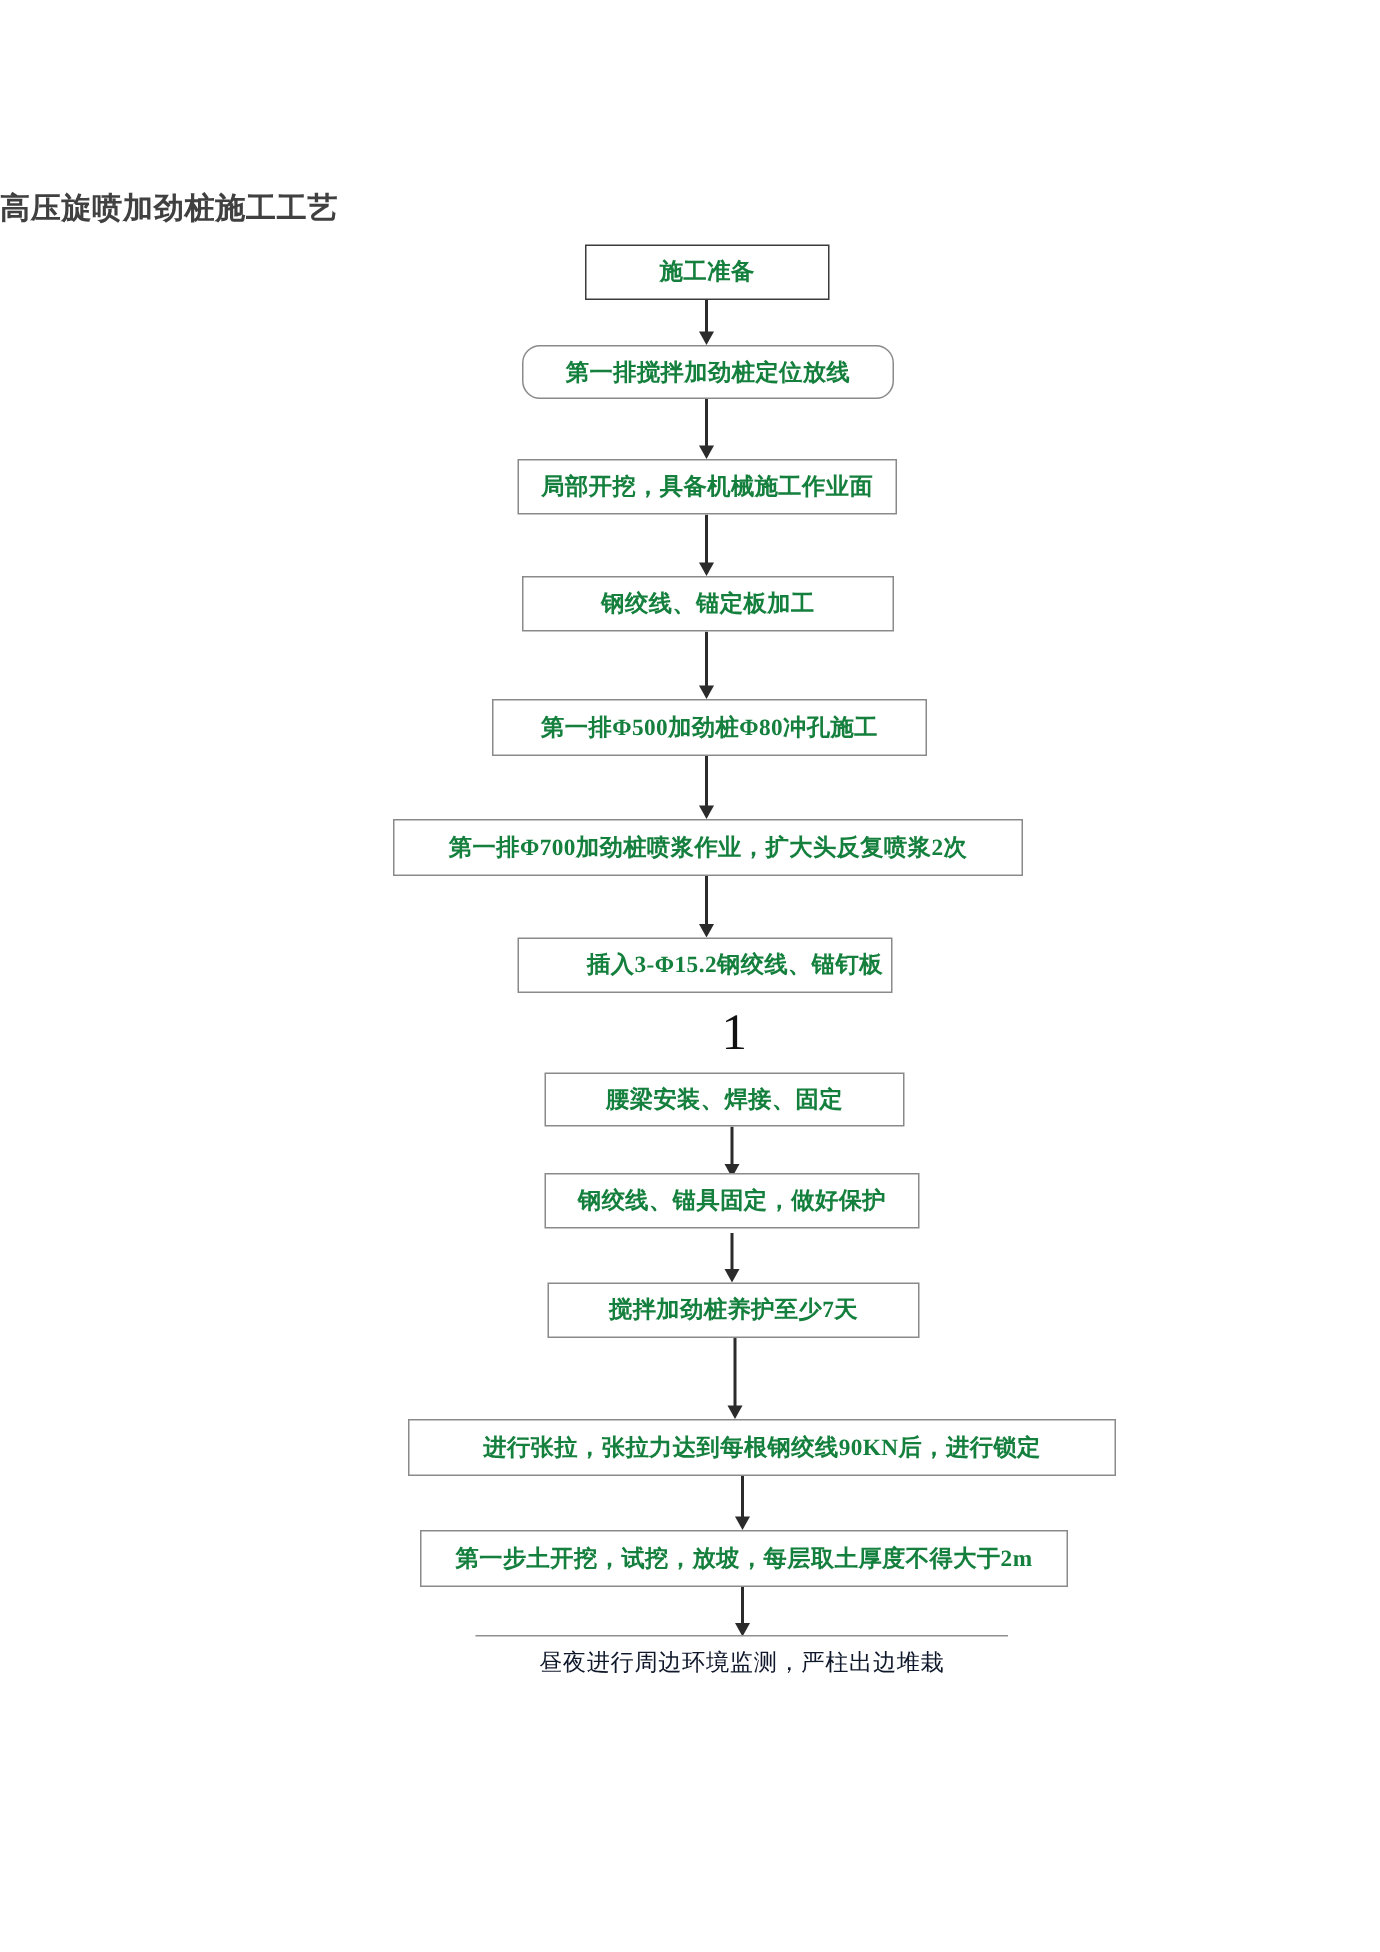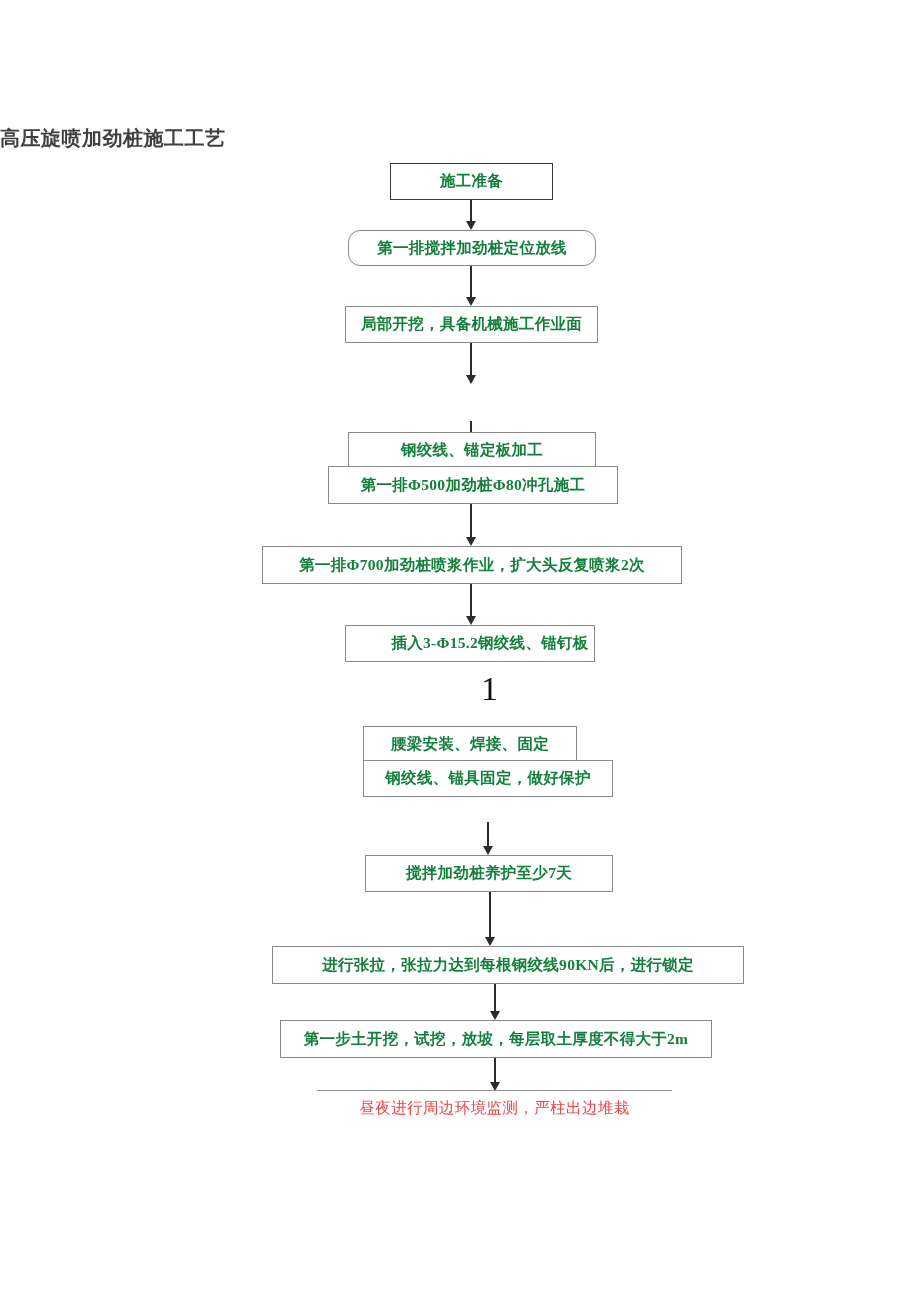--- a/index.html
+++ b/index.html
@@ -65,21 +65,21 @@
     border-top: 1.4px solid #8f8f8f;
     background: transparent;
   }
 
   .node-tail-label {
     position: absolute;
     text-align: center;
     font-family: "Liberation Serif", "DejaVu Serif", serif;
     font-size: 15.5px;
     font-weight: 400;
-    color: #ef4444;
+    color: #0f172a;
     letter-spacing: 0.4px;
     white-space: nowrap;
   }
 
   .connector {
     position: absolute;
     width: 0;
     pointer-events: none;
   }
   .connector .conn-line {
@@ -154,25 +154,25 @@
       <div class="conn-line" style="height: 28px;"></div>
       <div class="conn-head"></div>
     </div>
     <div class="connector" style="left: 495px; top: 1058px; height: 33px;">
       <div class="conn-line" style="height: 25px;"></div>
       <div class="conn-head"></div>
     </div>
     <div class="node strong-border" style="left: 390px; top: 163px; width: 163px; height: 37px;">施工准备</div>
     <div class="node" style="left: 348px; top: 230px; width: 248px; height: 36px; border-radius: 12px;">第一排搅拌加劲桩定位放线</div>
     <div class="node" style="left: 345px; top: 306px; width: 253px; height: 37px;">局部开挖，具备机械施工作业面</div>
-    <div class="node" style="left: 348px; top: 384px; width: 248px; height: 37px; margin-top: 48px;">钢绞线、锚定板加工</div>
+    <div class="node" style="left: 348px; top: 384px; width: 248px; height: 37px;">钢绞线、锚定板加工</div>
     <div class="node" style="left: 328px; top: 466px; width: 290px; height: 38px;">第一排Φ500加劲桩Φ80冲孔施工</div>
     <div class="node" style="left: 262px; top: 546px; width: 420px; height: 38px;">第一排Φ700加劲桩喷浆作业，扩大头反复喷浆2次</div>
     <div class="node" style="left: 345px; top: 625px; width: 250px; height: 37px; padding-left: 40px;">插入3-Φ15.2钢绞线、锚钉板</div>
-    <div class="node" style="left: 363px; top: 715px; width: 214px; height: 36px; margin-top: 11px;">腰梁安装、焊接、固定</div>
-    <div class="node" style="left: 363px; top: 760px; width: 250px; height: 37px;">钢绞线、锚具固定，做好保护</div>
+    <div class="node" style="left: 363px; top: 715px; width: 240px; height: 36px;">腰梁安装、焊接、固定</div>
+    <div class="node" style="left: 363px; top: 782px; width: 250px; height: 37px;">钢绞线、锚具固定，做好保护</div>
     <div class="node" style="left: 365px; top: 855px; width: 248px; height: 37px;">搅拌加劲桩养护至少7天</div>
     <div class="node" style="left: 272px; top: 946px; width: 472px; height: 38px;">进行张拉，张拉力达到每根钢绞线90KN后，进行锁定</div>
     <div class="node" style="left: 280px; top: 1020px; width: 432px; height: 38px;">第一步土开挖，试挖，放坡，每层取土厚度不得大于2m</div>
     <div class="node-tail" style="left: 317px; top: 1090px; width: 355px; height: 60px;"></div>
     <div class="node-tail-label" style="left: 317px; top: 1098px; width: 355px;">昼夜进行周边环境监测，严柱出边堆栽</div>
     <div class="stray-numeral" style="left: 481px; top: 672px;">1</div>
   </div>
 
 </body></html>

